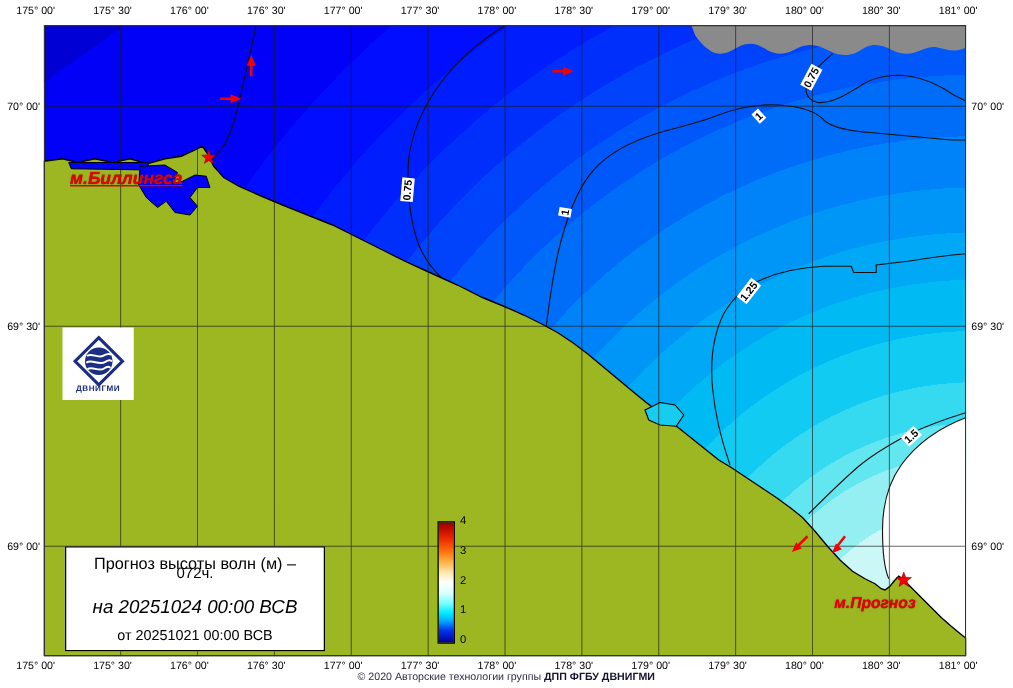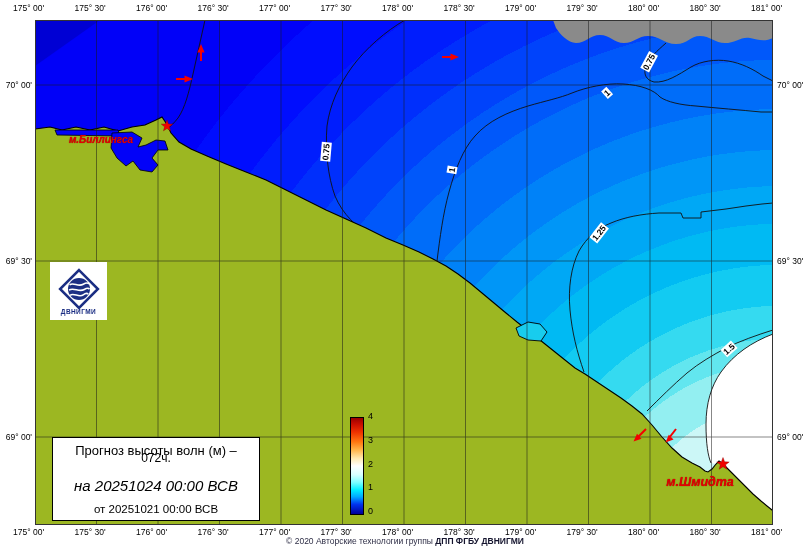--- a/index.html
+++ b/index.html
@@ -8,21 +8,21 @@
   #stage{position:absolute;inset:0;}
   #map-svg{position:absolute;left:35px;top:20px;}
   .axis-label{position:absolute;font-size:8.5px;white-space:nowrap;color:#000;}
   .axis-top,.axis-bottom{width:44px;text-align:left;}
   .axis-left{width:32px;text-align:right;}
   .axis-right{width:44px;text-align:left;}
   .contour-chip{position:absolute;background:#fff;color:#000;font-size:8.5px;font-weight:bold;
       line-height:10px;padding:0 1px;transform:translate(-50%,-50%);white-space:nowrap;}
   .place-label{position:absolute;color:#e60000;font-weight:bold;font-style:italic;
       transform:translateX(-50%);white-space:nowrap;text-shadow:0 0 1px #7a0000;}
-  #place-billingsa{font-size:10px;}
+  #place-billingsa{font-size:14px;text-decoration:underline;}
   #place-shmidta{font-size:12.5px;}
   #logo-box{position:absolute;left:50px;top:262px;width:57px;height:58px;background:#fff;
       display:flex;flex-direction:column;align-items:center;justify-content:center;}
   #logo-text{font-size:6.5px;font-weight:bold;color:#1b2e83;letter-spacing:.4px;margin-top:-2px;}
   #info-box{position:absolute;left:52px;top:437px;width:208px;height:84px;background:#fff;
       border:1px solid #000;text-align:center;box-sizing:border-box;padding-top:5px;}
   #info-line1{font-size:13px;}
   #info-line2{font-size:12px;margin-top:-7px;}
   #info-line3{font-size:15px;margin-top:12px;font-style:italic;}
   #info-line4{font-size:11.5px;margin-top:9px;}
@@ -193,21 +193,21 @@
       <div class="axis-label axis-right" style="left: 777px; top: 80px;">70° 00'</div>
       <div class="axis-label axis-right" style="left: 777px; top: 256px;">69° 30'</div>
       <div class="axis-label axis-right" style="left: 777px; top: 432px;">69° 00'</div>
       <div class="contour-chip" style="left: 326px; top: 152px; transform: translate(-50%, -50%) rotate(-85deg);">0.75</div>
       <div class="contour-chip" style="left: 452px; top: 170px; transform: translate(-50%, -50%) rotate(-80deg);">1</div>
       <div class="contour-chip" style="left: 649px; top: 62px; transform: translate(-50%, -50%) rotate(-62deg);">0.75</div>
       <div class="contour-chip" style="left: 607px; top: 93px; transform: translate(-50%, -50%) rotate(-42deg);">1</div>
       <div class="contour-chip" style="left: 599px; top: 233px; transform: translate(-50%, -50%) rotate(-52deg);">1.25</div>
       <div class="contour-chip" style="left: 729px; top: 349px; transform: translate(-50%, -50%) rotate(-42deg);">1.5</div>
       <div class="place-label" id="place-billingsa" style="left: 101px; top: 134px;">м.Биллингса</div>
-      <div class="place-label" id="place-shmidta" style="left: 700px; top: 475px;">м.Шмидта</div>
+      <div class="place-label" id="place-shmidta" style="left: 700px; top: 475px;">м.Прогноз</div>
     </div>
 
   <div id="logo-box">
     <svg width="42" height="42" viewBox="0 0 40 40">
       <path d="M20,2 L38,20 L20,38 L2,20 Z" fill="none" stroke="#1b2e83" stroke-width="2.4"></path>
       <path d="M6,16 L2,20 L6,24" fill="none" stroke="#1b2e83" stroke-width="1.2"></path>
       <path d="M34,16 L38,20 L34,24" fill="none" stroke="#1b2e83" stroke-width="1.2"></path>
       <circle cx="20" cy="20" r="10.5" fill="#1b2e83"></circle>
       <g fill="none" stroke="#fff" stroke-width="1.5">
         <path d="M11,16 C15,13 19,18.5 24,15.5 C27,13.8 29,14.5 29.5,15.2"></path>

